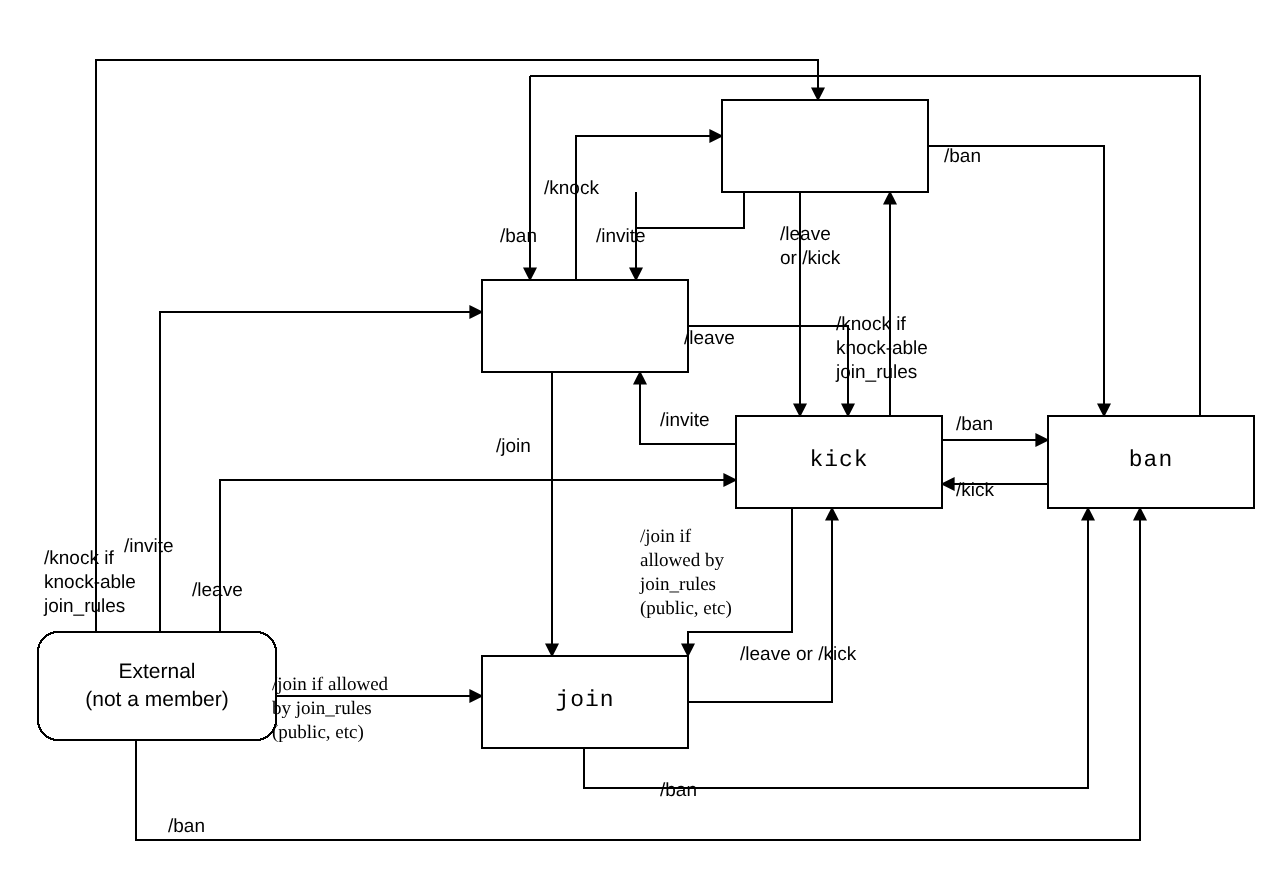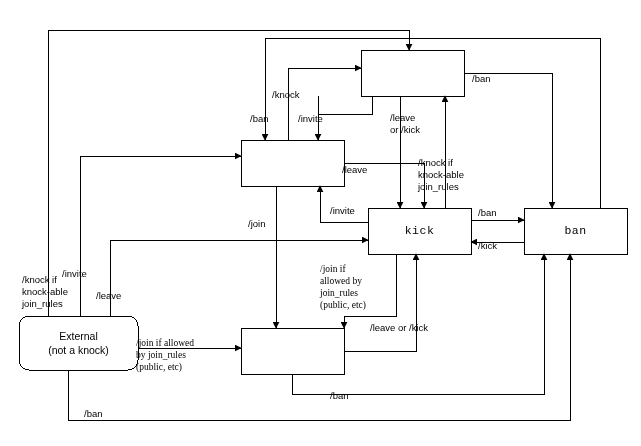--- a/index.html
+++ b/index.html
@@ -96,24 +96,25 @@
       <path d="M 344 351 L 416 351 L 416 254" marker-end="url(#arrow)"></path>
 
       <path d="M 344 394 L 544 394 L 544 254" marker-end="url(#arrow)"></path>
       <path d="M 292 374 L 292 394 L 344 394"></path>
 
     </g>
   </svg>
 
   <div class="node-label prose" style="left:19px;top:316px;width:119px;height:54px;">
       <span style="white-space:pre-line;">External
-(not a knock)</span>
+(not a member)</span>
     </div>
   <div class="node-label" style="left:368px;top:208px;width:103px;height:46px;">kick</div>
   <div class="node-label" style="left:524px;top:208px;width:103px;height:46px;text-align:center;">ban</div>
+  <div class="node-label" style="left:241px;top:328px;width:103px;height:46px;">join</div>
 
   <div class="edge-label" style="left:22px;top:274px;">/knock if
 knock-able
 join_rules</div>
   <div class="edge-label" style="left:62px;top:268px;">/invite</div>
   <div class="edge-label" style="left:96px;top:290px;">/leave</div>
   <div class="edge-label" style="left:84px;top:408px;">/ban</div>
   <div class="edge-label ctr" style="left:136px;top:338px;width:92px;">/join if allowed
 by join_rules
 (public, etc)</div>

